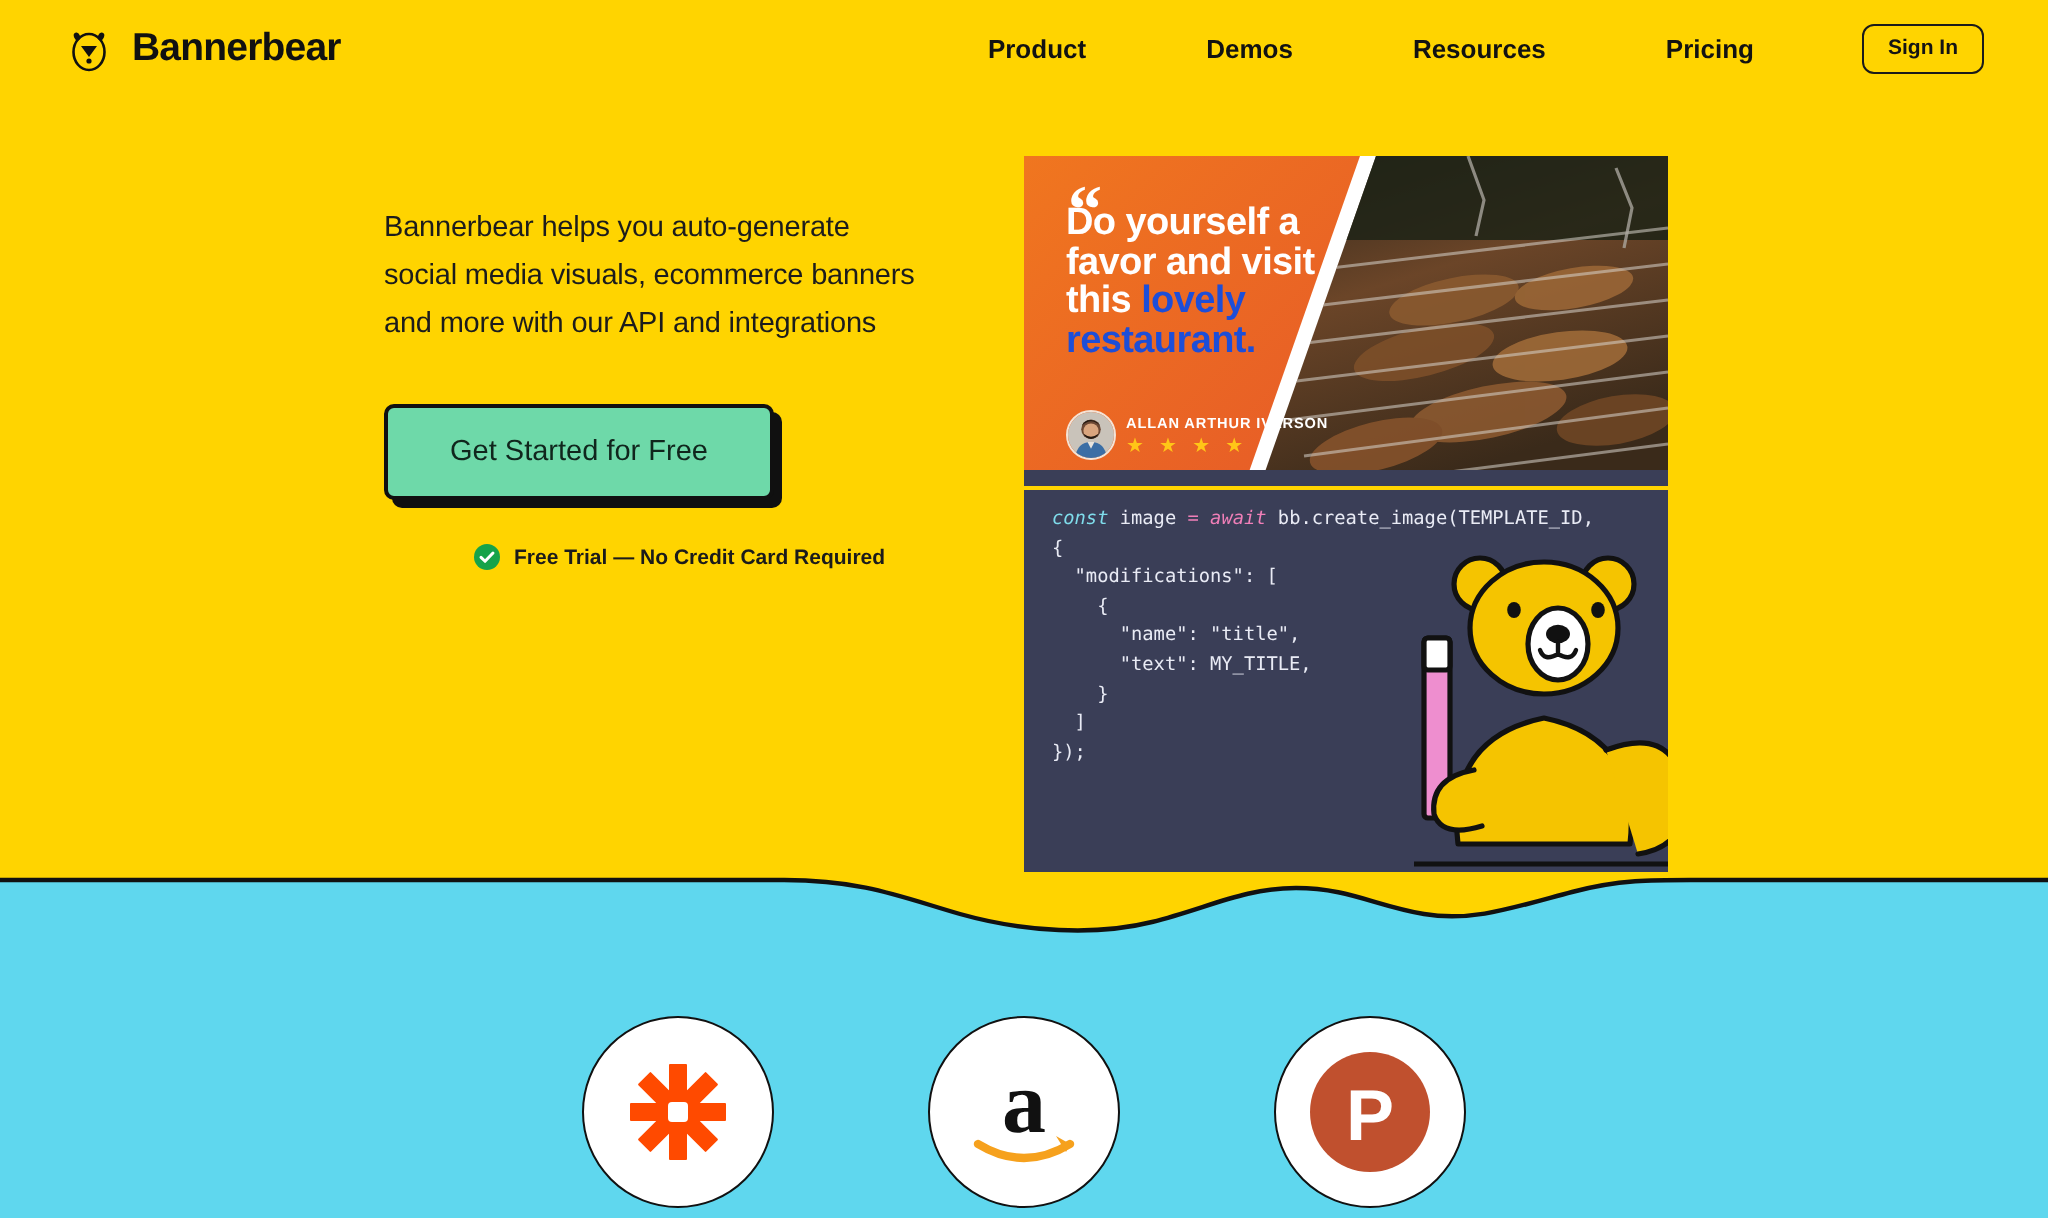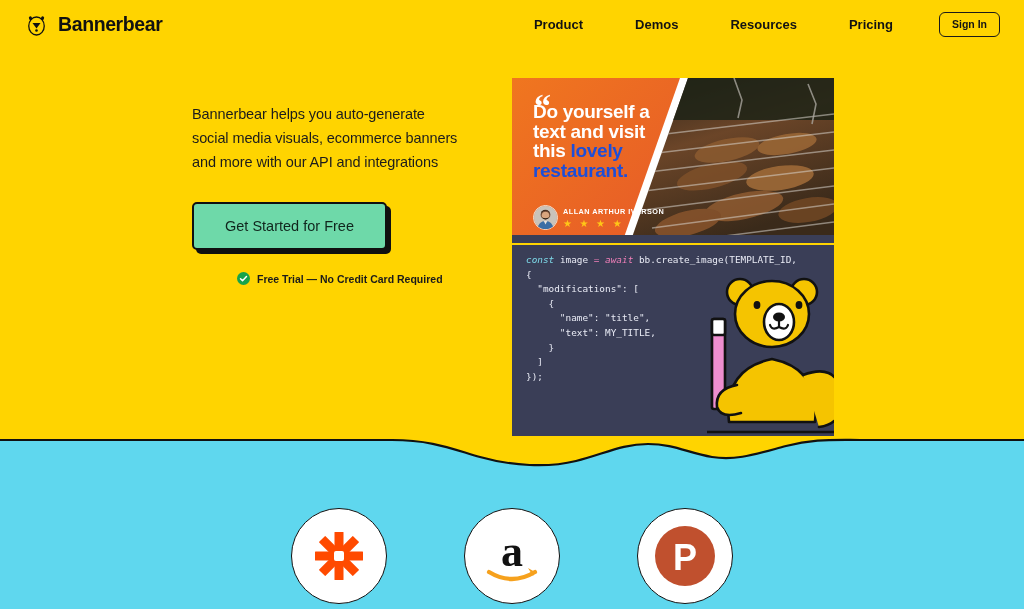--- a/index.html
+++ b/index.html
@@ -7,29 +7,29 @@
     width: 1024px; height: 609px;
     overflow: hidden;
     font-family: "Liberation Sans", sans-serif;
     background: #FFD400;
   }
   .page { position: relative; width: 1024px; height: 609px; background: #FFD400; overflow: hidden; }
 
   
   .header {
     position: absolute; top: 0; left: 0; width: 1024px; height: 48px;
-    display: flex; align-items: center; padding: 0 24px;
+    display: flex; align-items: center; padding: 0 32px;
   }
   .brand { display: flex; align-items: center; gap: 9px; }
   .brand-mark { width: 25px; height: 25px; display: block; }
   .brand-name {
     font-size: 19.5px; font-weight: bold; color: #111111;
     letter-spacing: -0.4px;
   }
-  .nav { margin-left: auto; display: flex; align-items: center; gap: 4px; }
+  .nav { margin-left: auto; display: flex; align-items: center; gap: 12px; }
   .nav-link {
     font-size: 13px; font-weight: bold; color: #121212;
     padding: 0 24px; text-decoration: none; cursor: pointer; white-space: nowrap;
   }
   .signin-btn {
     margin-left: 18px;
     border: 1.6px solid #1a1a1a; border-radius: 6px;
     background: transparent; color: #141414;
     font-size: 10.5px; font-weight: bold;
     padding: 5px 12px 6px; cursor: pointer;
@@ -220,21 +220,21 @@
         </g>
 
         <polygon points="0,0 168,0 110,165 0,165" fill="url(#orangeGrad)"></polygon>
 
         <rect x="0" y="157" width="322" height="8" fill="#3A3E57"></rect>
       </svg>
 
       <div class="quote-mark">“</div>
       <div class="quote-text">
         <span>Do yourself a</span><br>
-        <span>text and visit</span><br>
+        <span>favor and visit</span><br>
         <span>this </span><span class="quote-hl">lovely</span><br>
         <span class="quote-hl">restaurant.</span>
       </div>
 
       <div class="author-row">
         <span>
           <svg class="avatar" viewBox="0 0 40 40">
             <rect width="40" height="40" fill="#c9c3ba"></rect>
             <circle cx="20" cy="15" r="8.5" fill="#6b4733"></circle>
             <circle cx="20" cy="16.5" r="6.6" fill="#d9a57e"></circle>

